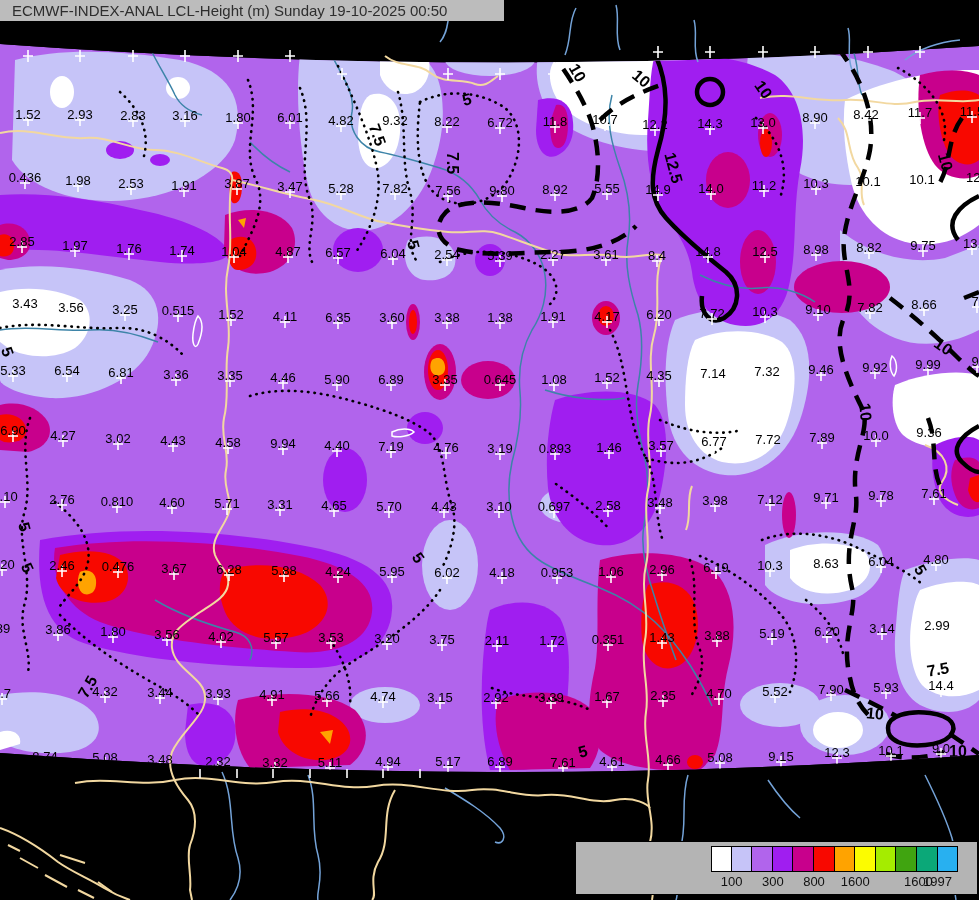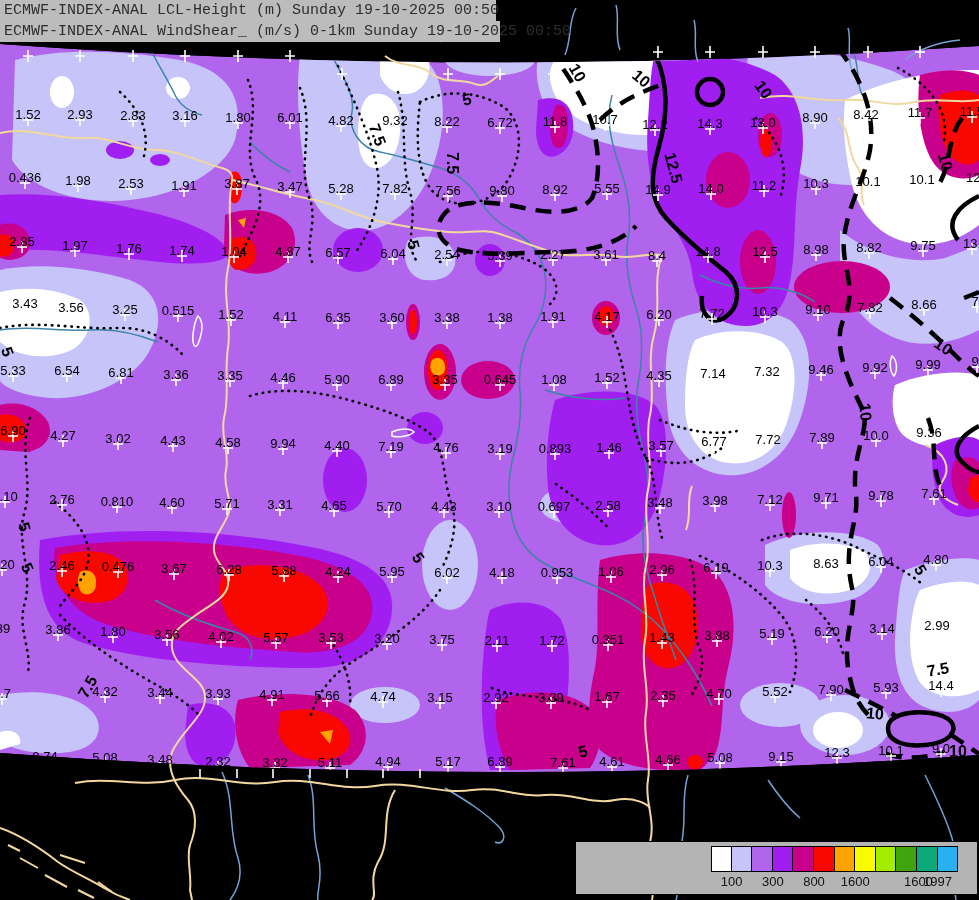--- a/index.html
+++ b/index.html
@@ -1,20 +1,20 @@
 <!DOCTYPE html>
 <html><head>
 <meta charset="utf-8">
 <style>
   html,body{margin:0;padding:0;background:#000;width:979px;height:900px;overflow:hidden;
     font-family:"Liberation Sans",sans-serif;}
   #stage{position:relative;width:979px;height:900px;background:#000;}
   #mapsvg{position:absolute;left:0;top:0;}
   .hdr{position:absolute;left:0;background:#bcbcbc;color:#2e2e2e;font-size:15px;line-height:21px;
-    padding-left:4px;white-space:nowrap;z-index:30;font-family:Liberation Mono, monospace;}
+    padding-left:12px;white-space:nowrap;z-index:30;}
   #hdr1{top:0;width:492px;height:21px;}
   #hdr2{top:21px;width:496px;height:21px;}
   #legend{position:absolute;left:575px;top:841px;width:401px;height:52px;background:#b4b4b4;
     border:1px solid #000;z-index:30;}
   #legend .ttl{position:absolute;left:0;top:3px;width:134px;text-align:center;color:#111;
     font-size:13px;line-height:15px;}
   #swatches{position:absolute;left:135px;top:4px;height:26px;display:flex;}
   #swatches .sw{width:20.6px;height:26px;border:1px solid #000;border-left:none;box-sizing:border-box;}
   #swatches .sw:first-child{border-left:1px solid #000;}
   #lticks{position:absolute;left:135px;top:32px;width:248px;height:18px;text-decoration:underline;}
@@ -674,21 +674,20 @@
         <path d="M237,769 v9" stroke="#ffffff" stroke-width="1.6" fill="none"></path>
         <path d="M273,769 v9" stroke="#ffffff" stroke-width="1.6" fill="none"></path>
         <path d="M310,769 v9" stroke="#ffffff" stroke-width="1.6" fill="none"></path>
         <path d="M347,769 v9" stroke="#ffffff" stroke-width="1.6" fill="none"></path>
         <path d="M383,769 v9" stroke="#ffffff" stroke-width="1.6" fill="none"></path>
         <path d="M420,769 v9" stroke="#ffffff" stroke-width="1.6" fill="none"></path>
       </g>
 </svg>
 
 <div id="hdr1" class="hdr"><span>ECMWF-INDEX-ANAL LCL-Height (m) Sunday 19-10-2025 00:50</span></div>
-<div id="hdr2" class="hdr"><span>ECMWF-INDEX-ANAL WindShear_ (m/s) 0-1km Sunday 19-10-2025 00:50</span></div>
 
 <div id="legend">
   <div id="swatches">
         <div class="sw" style="background: rgb(255, 255, 255);"></div>
         <div class="sw" style="background: rgb(198, 196, 248);"></div>
         <div class="sw" style="background: rgb(177, 100, 236);"></div>
         <div class="sw" style="background: rgb(160, 30, 240);"></div>
         <div class="sw" style="background: rgb(200, 0, 140);"></div>
         <div class="sw" style="background: rgb(248, 8, 0);"></div>
         <div class="sw" style="background: rgb(255, 163, 0);"></div>

